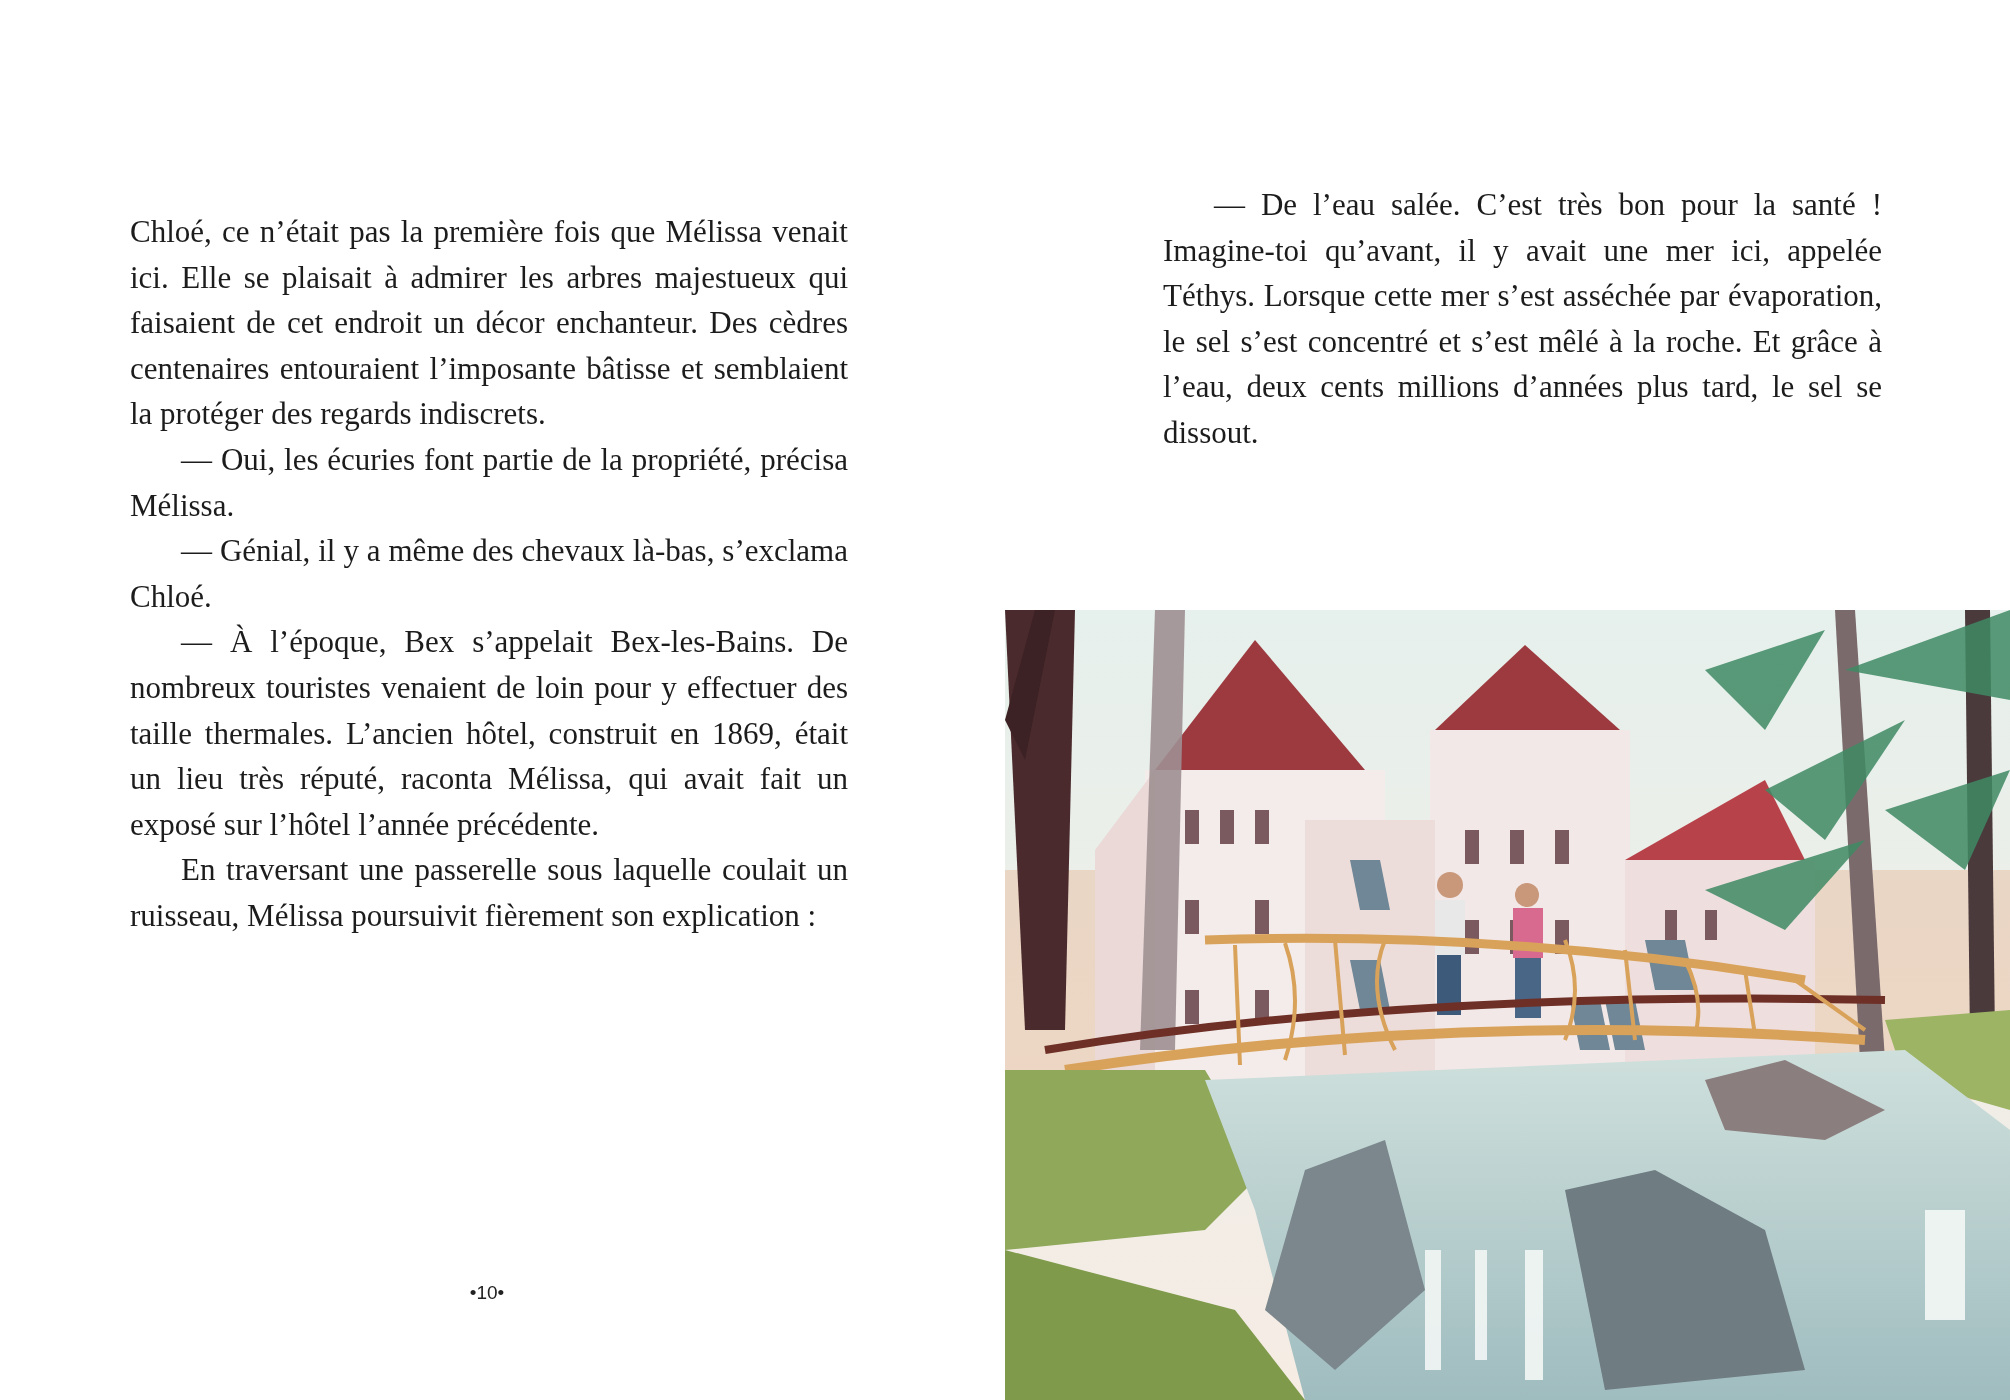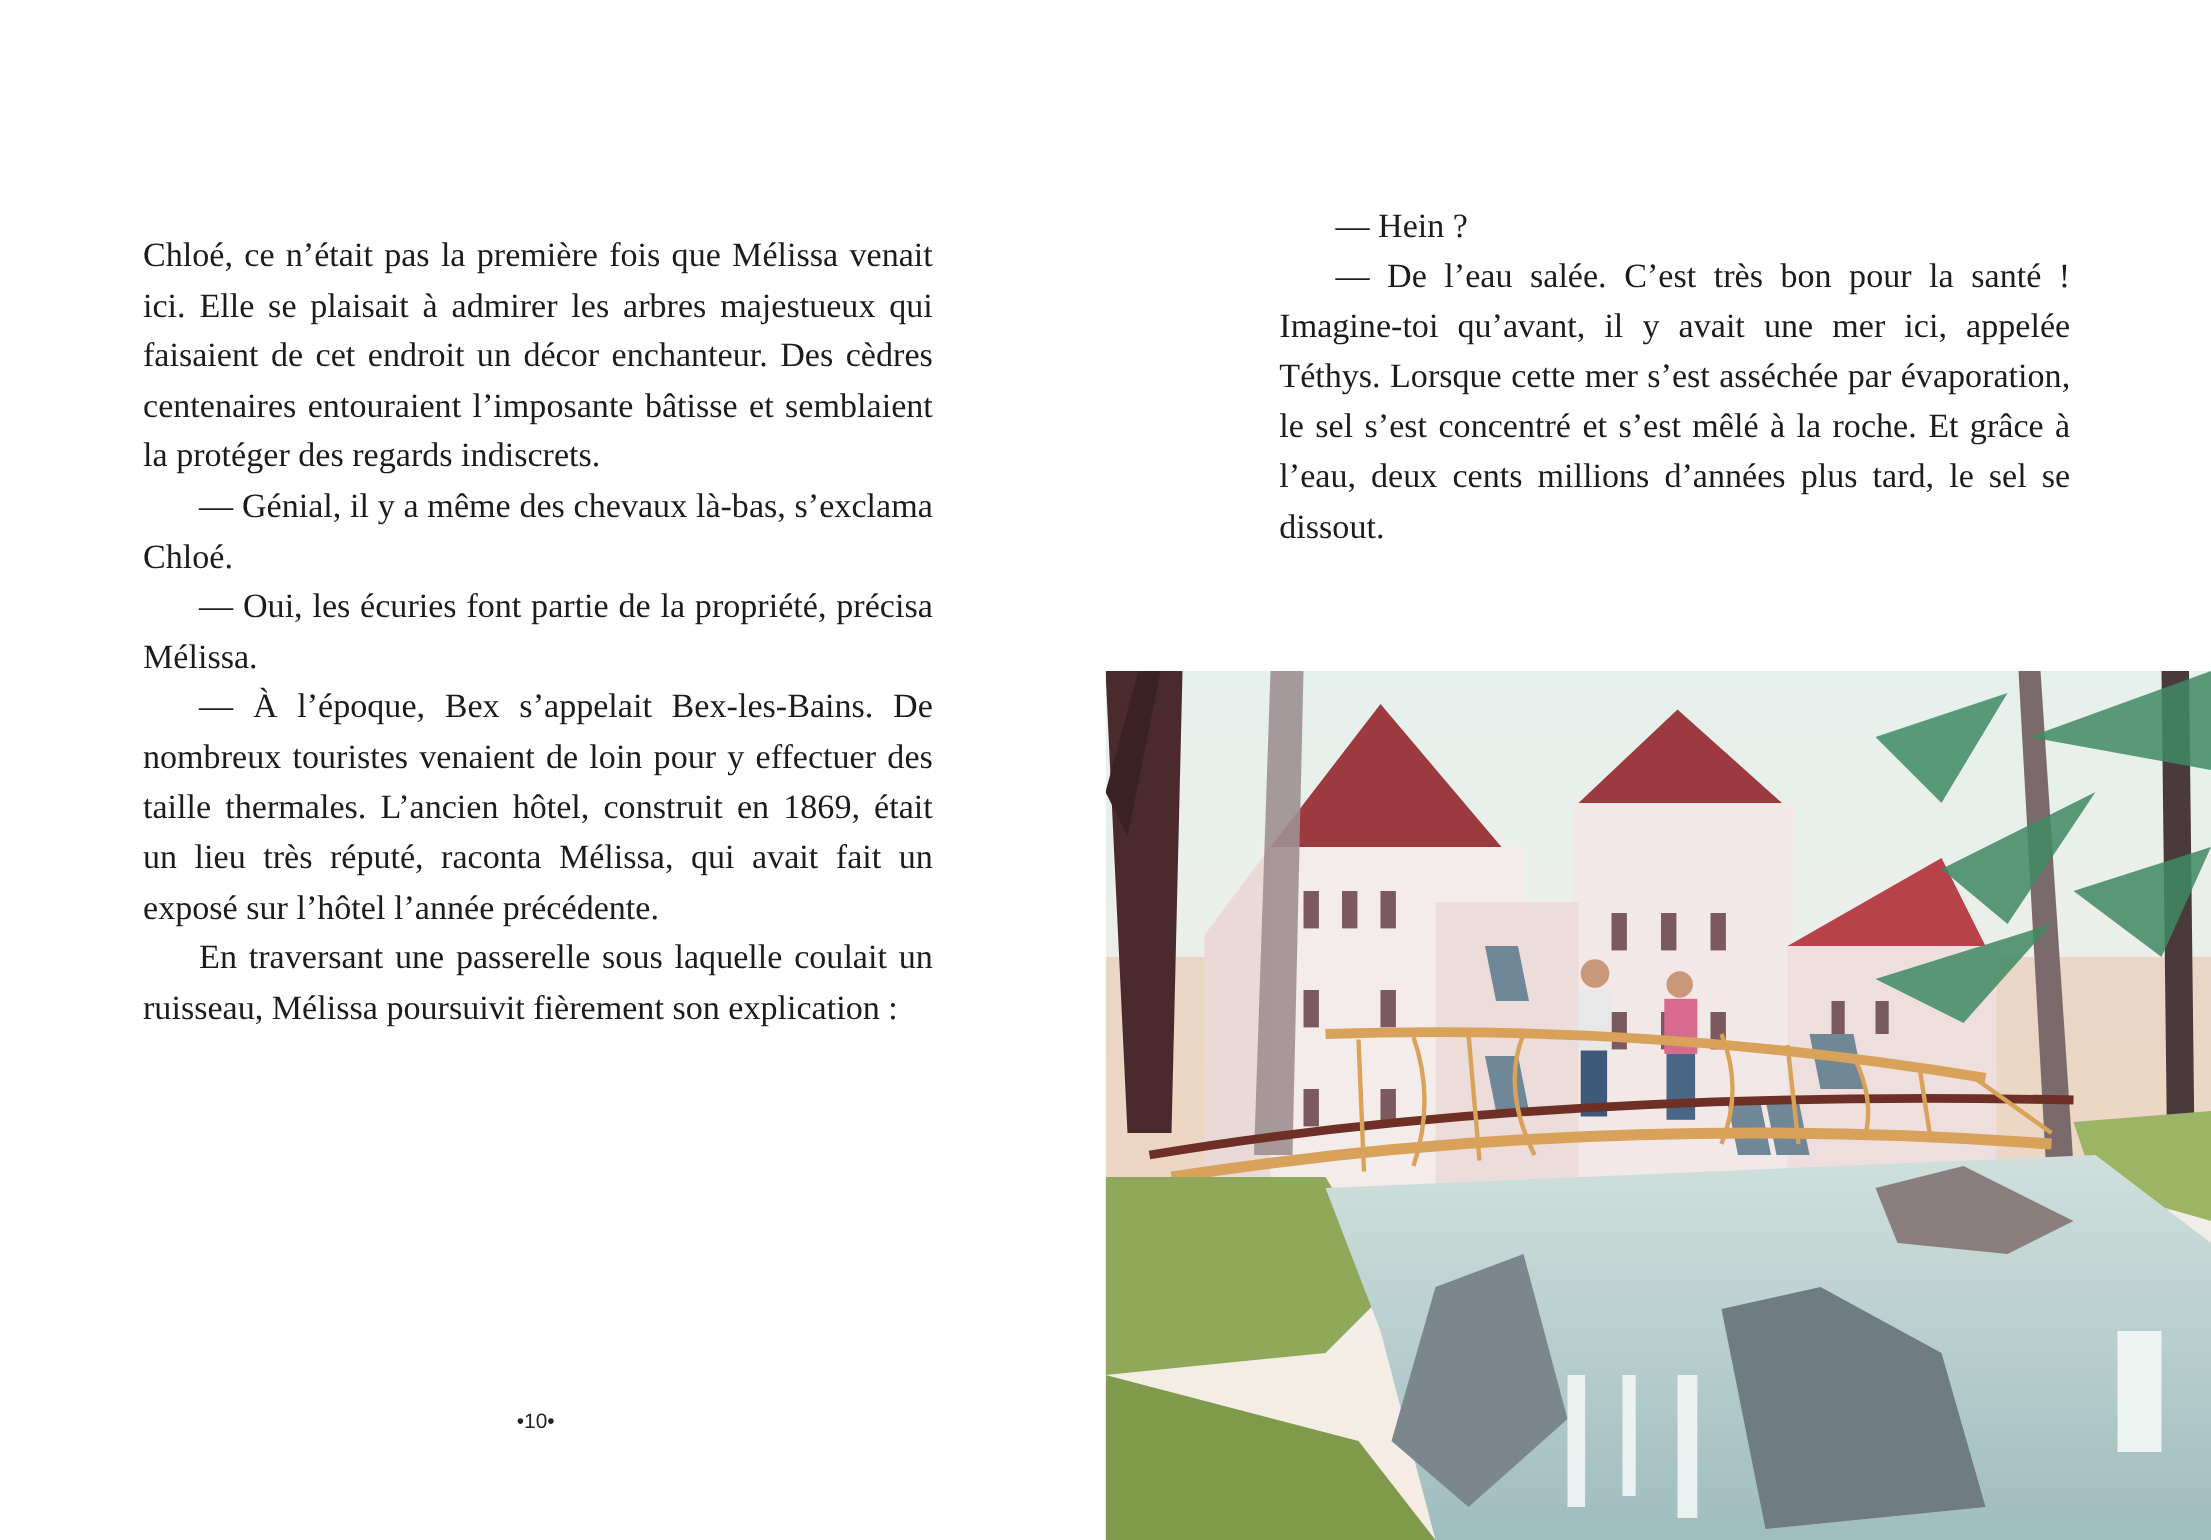--- a/index.html
+++ b/index.html
@@ -13,30 +13,29 @@
   #pagenum { position:absolute; left:437px; top:1282px; width:100px; text-align:center;
              font-family:"Liberation Sans","DejaVu Sans",sans-serif; font-size:19px; color:#222; }
   #illus { position:absolute; left:1005px; top:610px; width:1005px; height:790px; overflow:hidden; }
   #illus svg { display:block; }
 </style>
 </head>
 <body>
 
 <div id="left" class="col">
   <p>Chloé, ce n’était pas la première fois que Mélissa venait ici. Elle se plaisait à admirer les arbres majes­tueux qui faisaient de cet endroit un décor enchan­teur. Des cèdres centenaires entouraient l’imposante bâtisse et semblaient la protéger des regards indis­crets.</p>
+  <p class="ind">— Oui, les écuries font partie de la propriété, précisa Mélissa.</p>
   <p class="ind">— Génial, il y a même des chevaux là-bas, s’ex­clama Chloé.</p>
-  <p class="ind">— Oui, les écuries font partie de la propriété, précisa Mélissa.</p>
   <p class="ind">— À l’époque, Bex s’appelait Bex-les-Bains. De nombreux touristes venaient de loin pour y effec­tuer des taille thermales. L’ancien hôtel, construit en 1869, était un lieu très réputé, raconta Mélissa, qui avait fait un exposé sur l’hôtel l’année précédente.</p>
   <p class="ind">En traversant une passerelle sous laquelle coulait un ruisseau, Mélissa poursuivit fièrement son expli­cation :</p>
 </div>
 
 <div id="pagenum">•10•</div>
 
 <div id="right" class="col">
-  <p class="ind">— Hein ?</p>
   <p class="ind">— De l’eau salée. C’est très bon pour la santé ! Imagine-toi qu’avant, il y avait une mer ici, appelée Téthys. Lorsque cette mer s’est asséchée par évapora­tion, le sel s’est concentré et s’est mêlé à la roche. Et grâce à l’eau, deux cents millions d’années plus tard, le sel se dissout.</p>
 </div>
 
 <div id="illus">
   <svg width="1005" height="790" viewBox="0 0 1005 790">
     <defs>
       <linearGradient id="sky" x1="0" y1="0" x2="0" y2="1">
         <stop offset="0" stop-color="#e6f0ec"></stop>
           <stop offset="1" stop-color="#f6ece4"></stop>
       </linearGradient>

